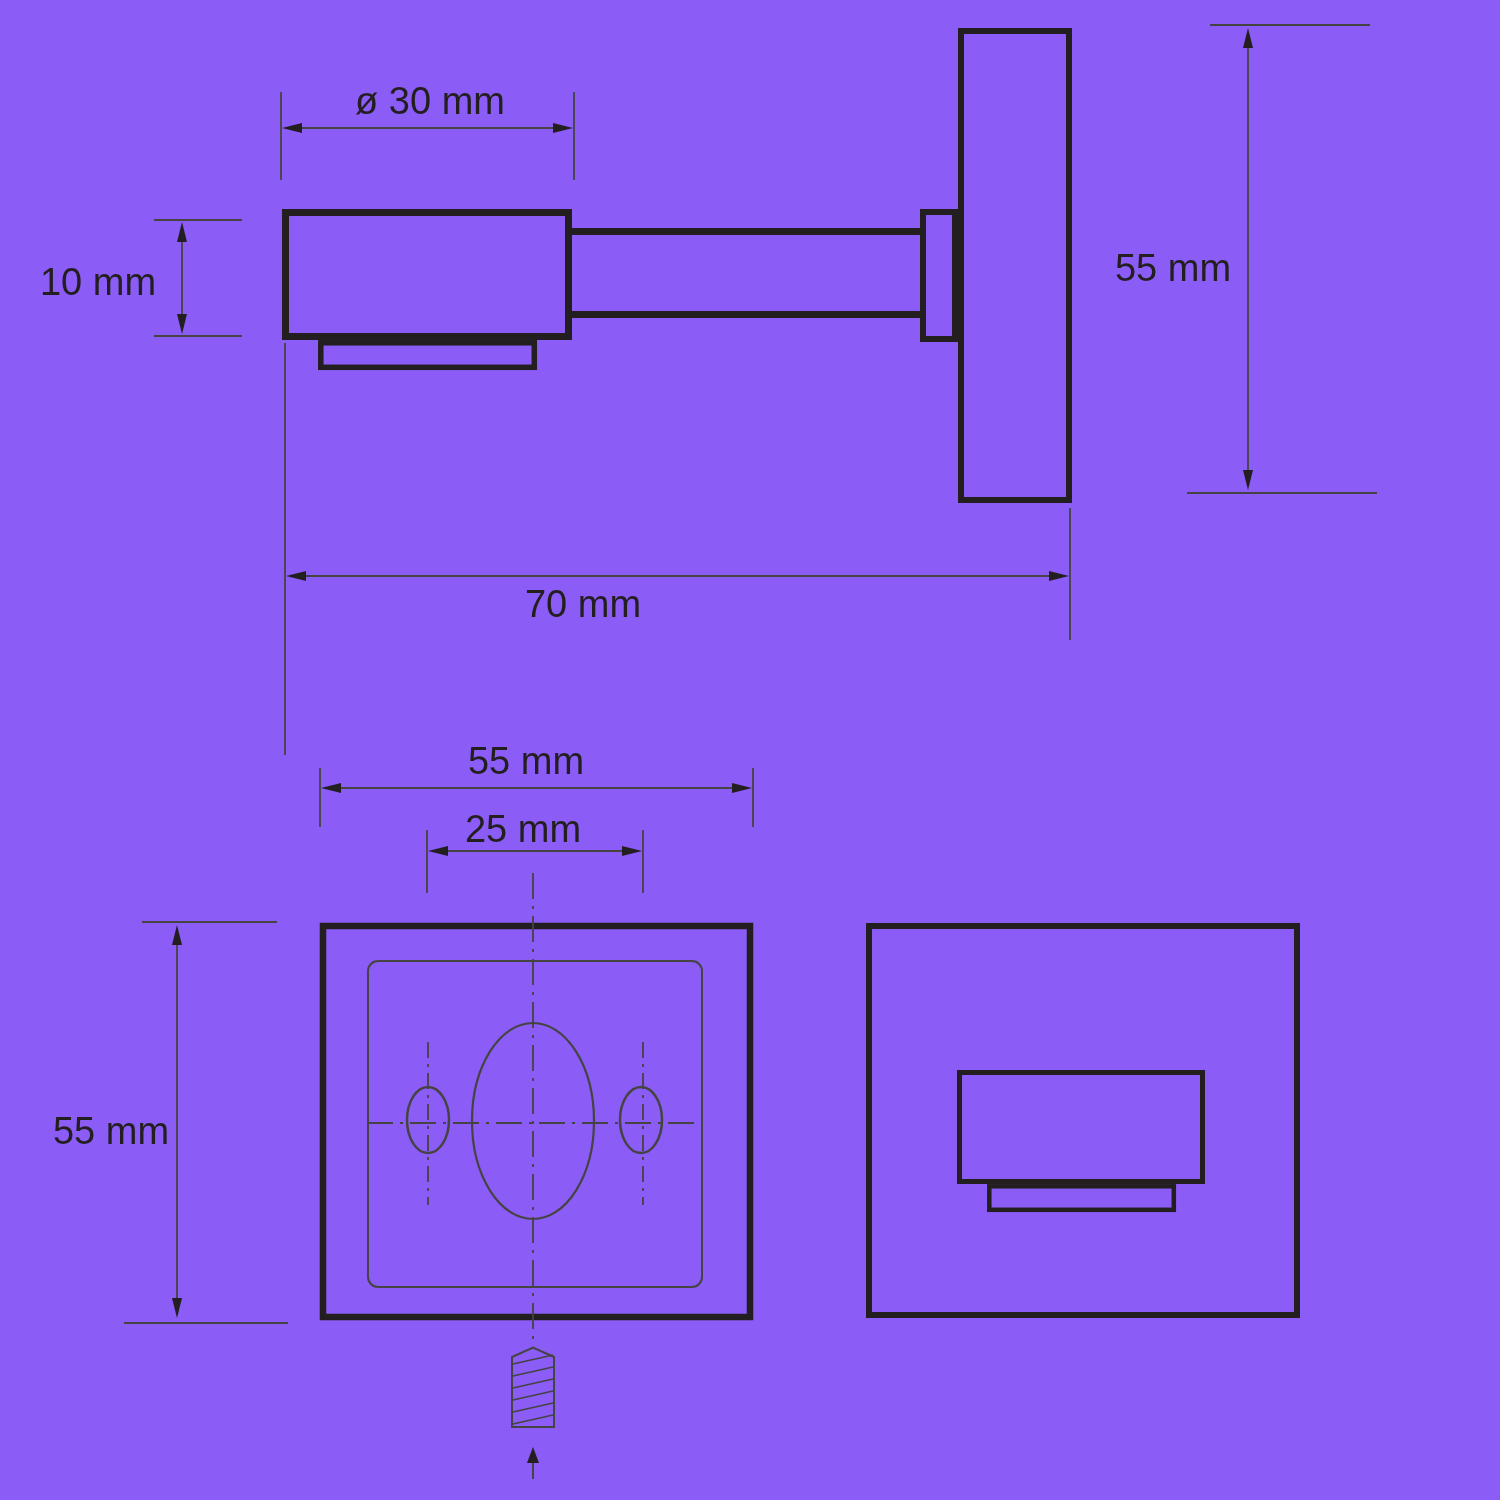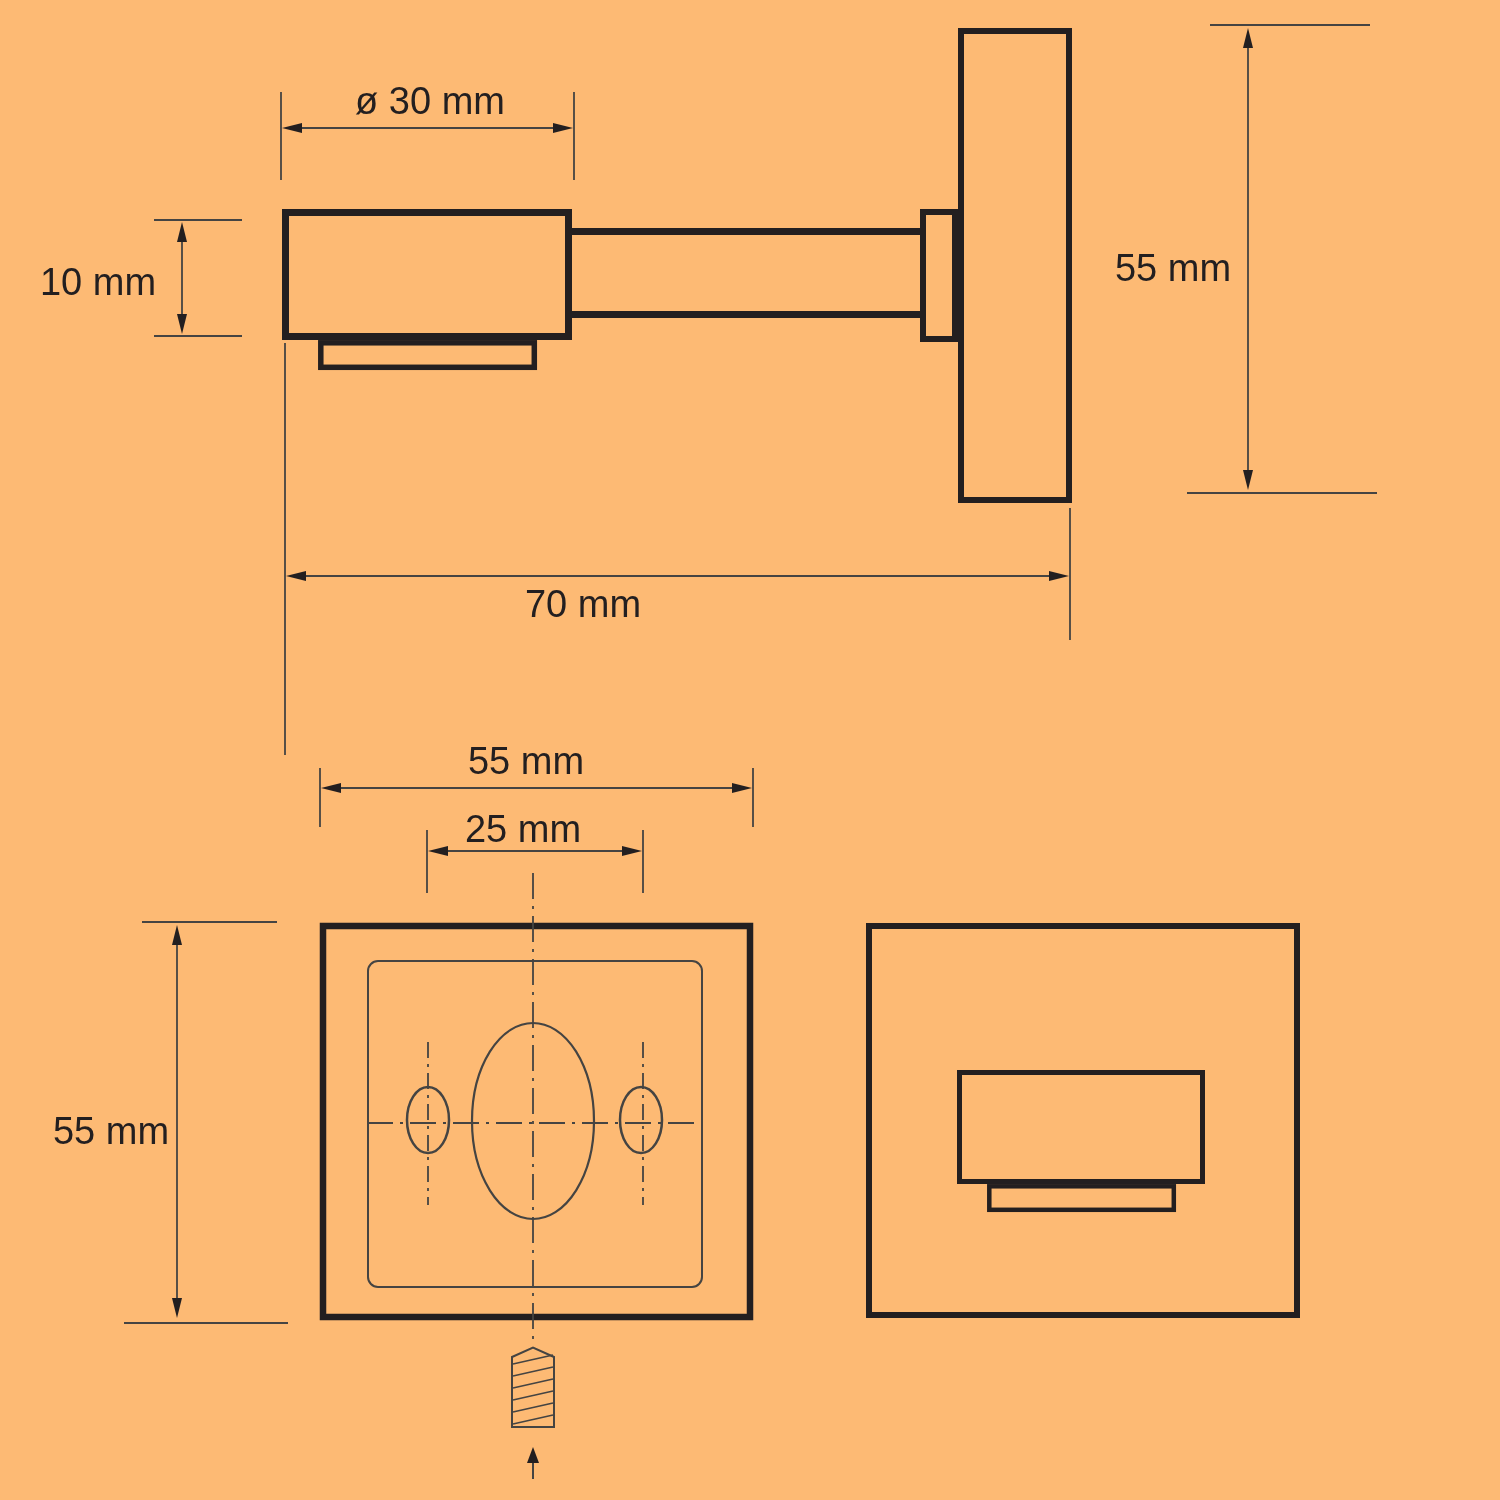--- a/index.html
+++ b/index.html
@@ -4,21 +4,21 @@
 <style>
   html, body {
     margin: 0;
     padding: 0;
     background: #ffffff;
   }
   #stage {
     position: relative;
     width: 1500px;
     height: 1500px;
-    background: #fdba74;
+    background: #8b5cf6;
     font-family: "Liberation Sans", sans-serif;
   }
   svg { display: block; }
   text.dim-label {
     font-family: "Liberation Sans", sans-serif;
     font-size: 38px;
     fill: #231f20;
     text-anchor: middle;
   }
   .thick { stroke: #231f20; fill: none; }

